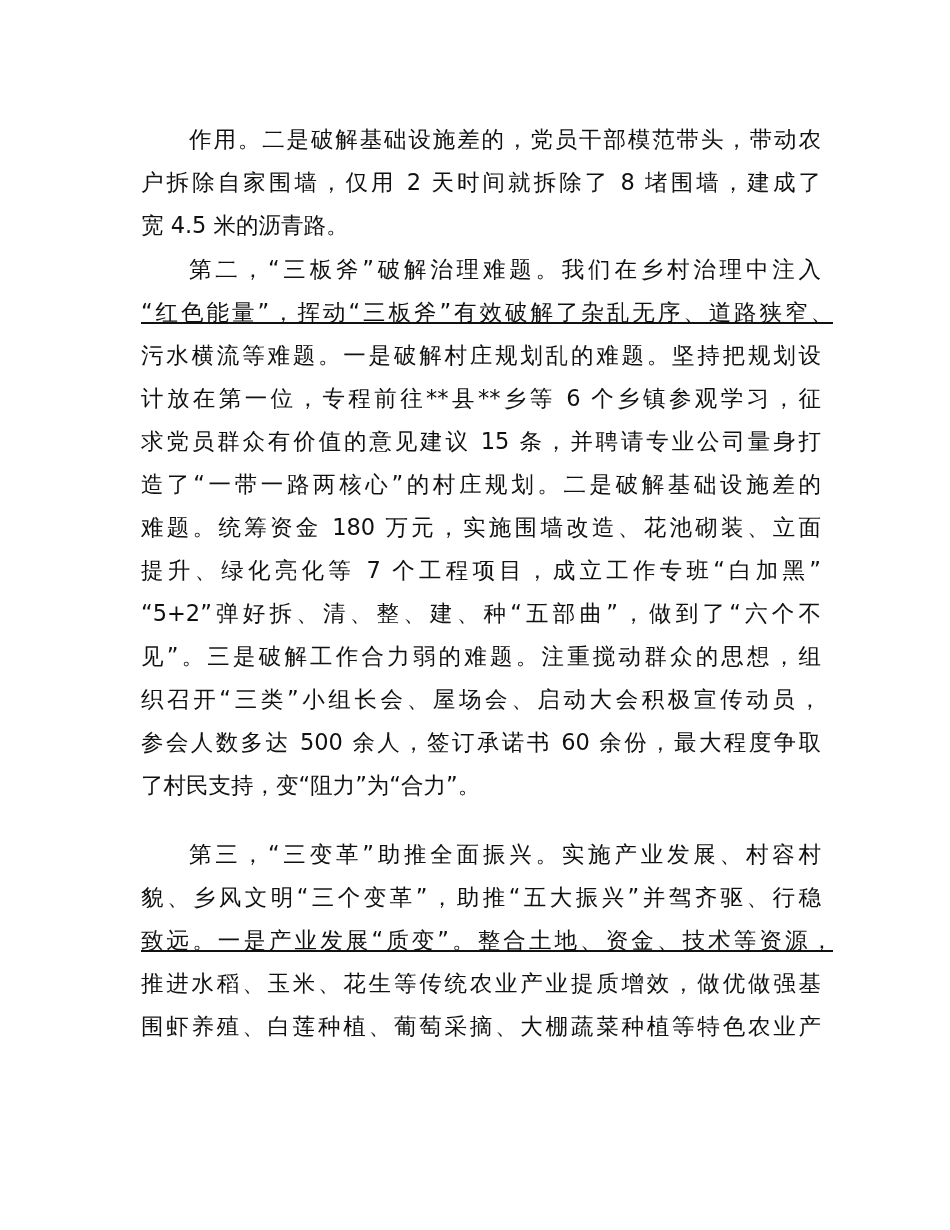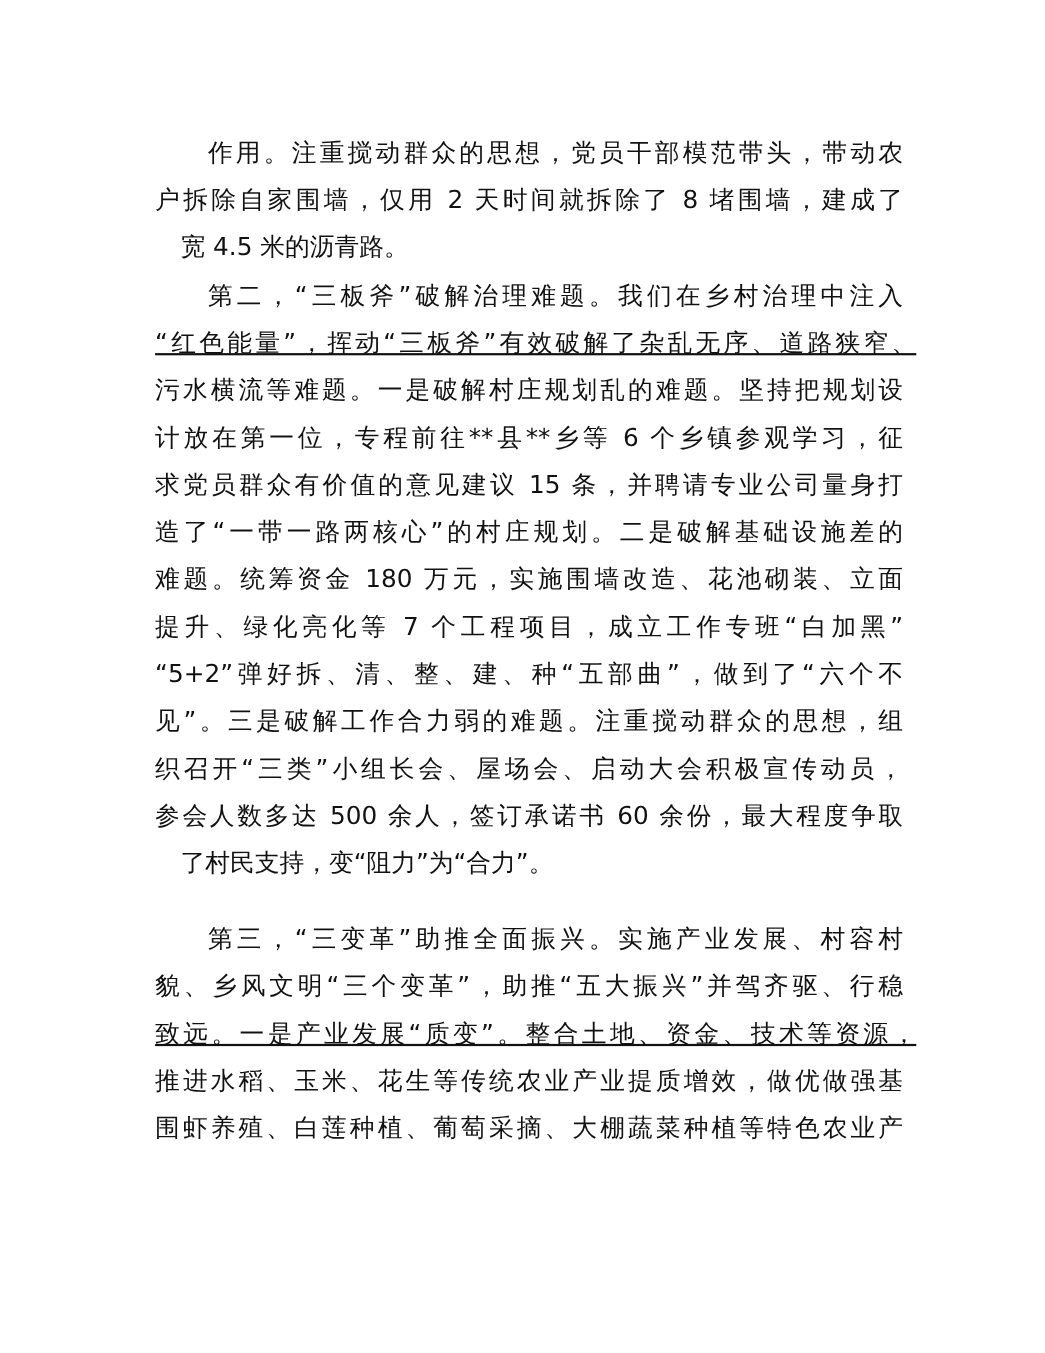--- a/index.html
+++ b/index.html
@@ -2,30 +2,30 @@
 <html><head>
 <meta charset="utf-8">
 <style>
   html, body { margin: 0; padding: 0; background: #ffffff; }
   body { width: 950px; height: 1230px; position: relative; overflow: hidden;
          font-family: "DejaVu Sans", sans-serif; color: #111111; }
   .page { position: absolute; left: 0; top: 0; width: 950px; height: 1230px; background: #fff; }
   .line { position: absolute; left: 141px; width: 680px; font-size: 22.5px; line-height: 30px;
           white-space: nowrap; text-align: justify; text-align-last: justify; }
   .line.first { left: 189px; width: 632px; }
-  .line.last { text-align-last: left; margin-left: 23px; }
+  .line.last { text-align-last: left; }
   .line.wide { width: 692px; text-decoration: underline; }
 </style>
 </head>
 <body>
 
 <div class="page">
 
   <div>
-    <div class="line first" style="top:124px">作用。注重搅动群众的思想，党员干部模范带头，带动农</div>
+    <div class="line first" style="top:124px">作用。二是破解基础设施差的，党员干部模范带头，带动农</div>
     <div class="line" style="top:167px">户拆除自家围墙，仅用 2 天时间就拆除了 8 堵围墙，建成了</div>
     <div class="line last" style="top:210px">宽 4.5 米的沥青路。</div>
   </div>
 
   <div>
     <div class="line first" style="top:254px">第二，“三板斧”破解治理难题。我们在乡村治理中注入</div>
     <div class="line wide" style="top:297px">“红色能量”，挥动“三板斧”有效破解了杂乱无序、道路狭窄、</div>
     <div class="line" style="top:340px">污水横流等难题。一是破解村庄规划乱的难题。坚持把规划设</div>
     <div class="line" style="top:383px">计放在第一位，专程前往**县**乡等 6 个乡镇参观学习，征</div>
     <div class="line" style="top:426px">求党员群众有价值的意见建议 15 条，并聘请专业公司量身打</div>

